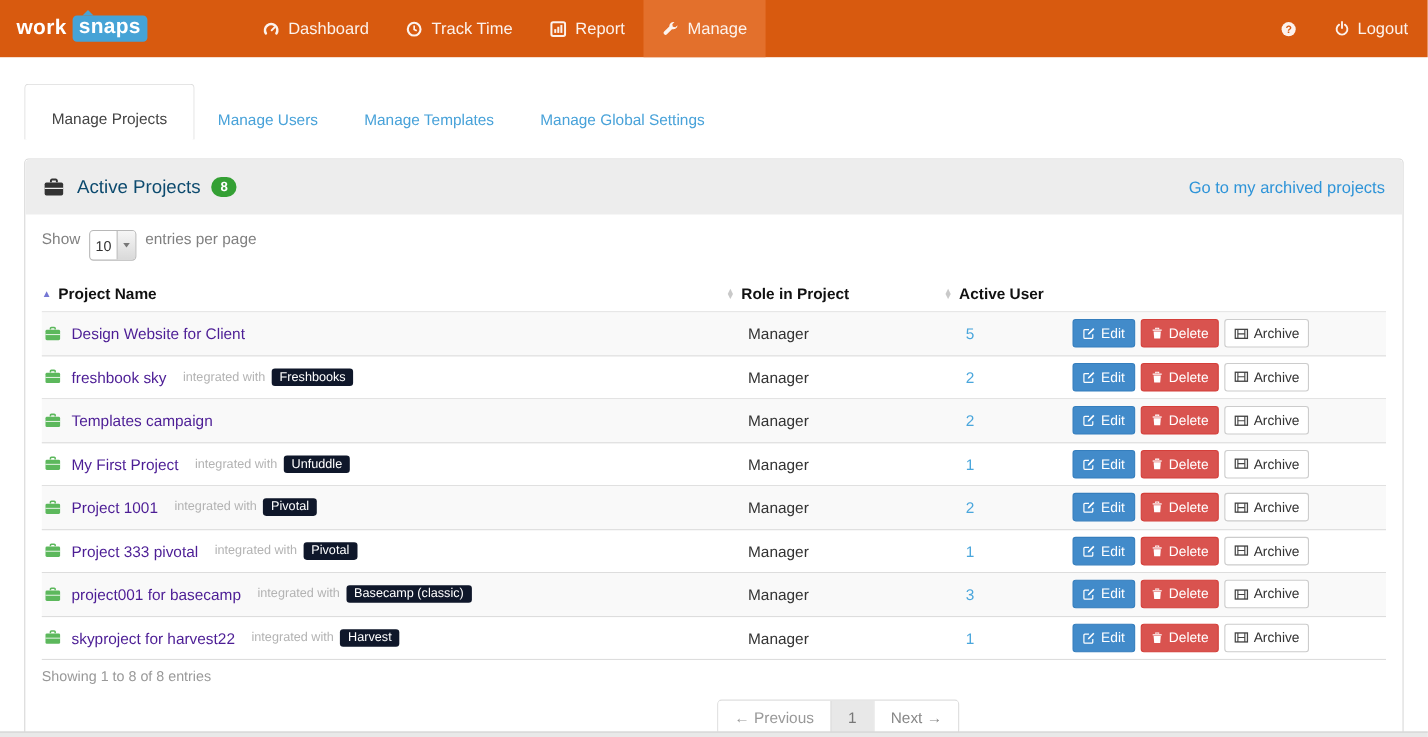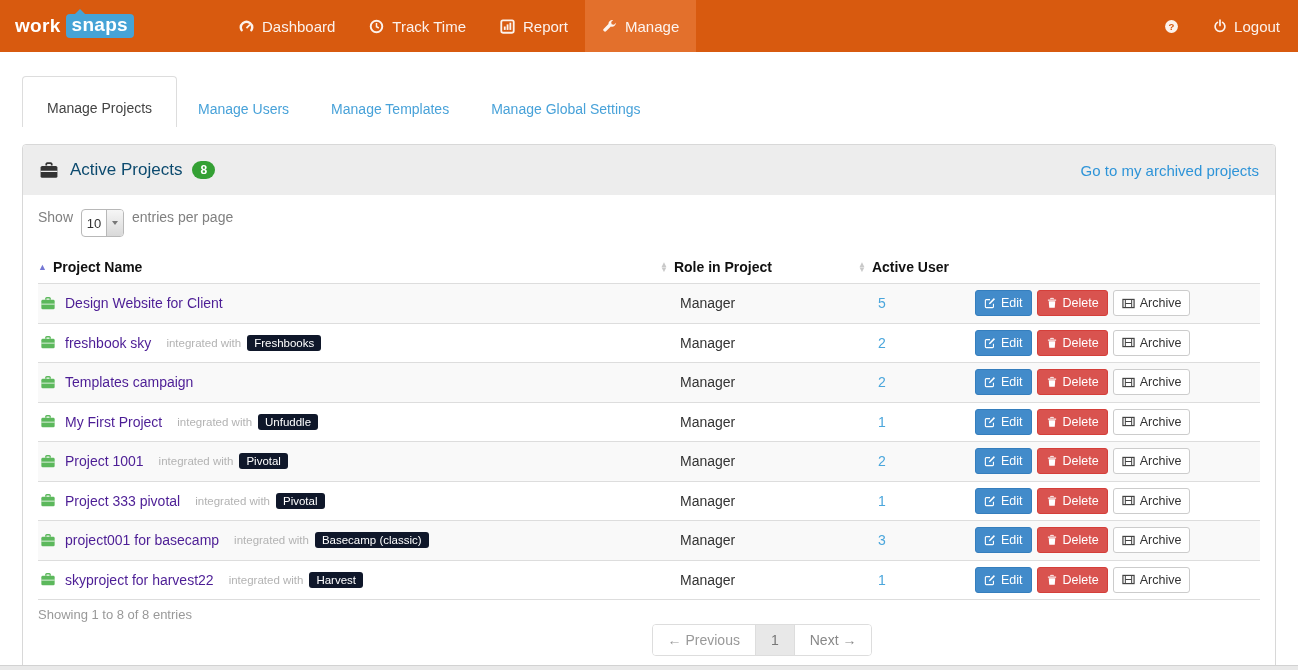--- a/index.html
+++ b/index.html
@@ -60,21 +60,21 @@
   .cell-role, .cell-users { padding-left:20px; }
   .cell-users a { color:#4aa6dc; text-decoration:none; cursor:pointer; }
   .cell-actions { display:flex; gap:5px; padding-left:12px; }
   .btn { display:inline-flex; align-items:center; gap:5px; font-size:12.5px; padding:4px 8px; border-radius:3px; cursor:pointer; line-height:1.3; }
   .btn-edit { background:#428bca; border:1px solid #357ebd; color:#fff; }
   .btn-delete { background:#d9534f; border:1px solid #d43f3a; color:#fff; }
   .btn-archive { background:#fff; border:1px solid #ccc; color:#333; }
 
   .summary { color:#999; font-size:13px; padding:7px 15px 0; }
   .pag-wrap { display:flex; justify-content:center; position:relative; left:113px; margin-top:2px; }
-  .pagination { display:inline-flex; border-radius:4px; overflow:hidden; border:1px solid #ddd; }
+  .pagination { display:inline-flex; border-radius:4px; overflow:hidden; border:1px solid #ddd;margin-top:12px; }
   .pag-item { padding:7px 15px; font-size:14px; color:#999; border-left:1px solid #ddd; cursor:pointer; background:#fff; }
   .pag-item:first-child { border-left:none; }
   .pag-item.current { background:#e8e8e8; color:#777; }
   .pag-item.next { color:#888; }
 
   .bottom-strip { position:absolute; left:0; bottom:0; width:1298px; height:5px; background:#e9e9e9; border-top:1px solid #d2d2d2; }
 
   svg { display:block; }
 </style>
 </head>

